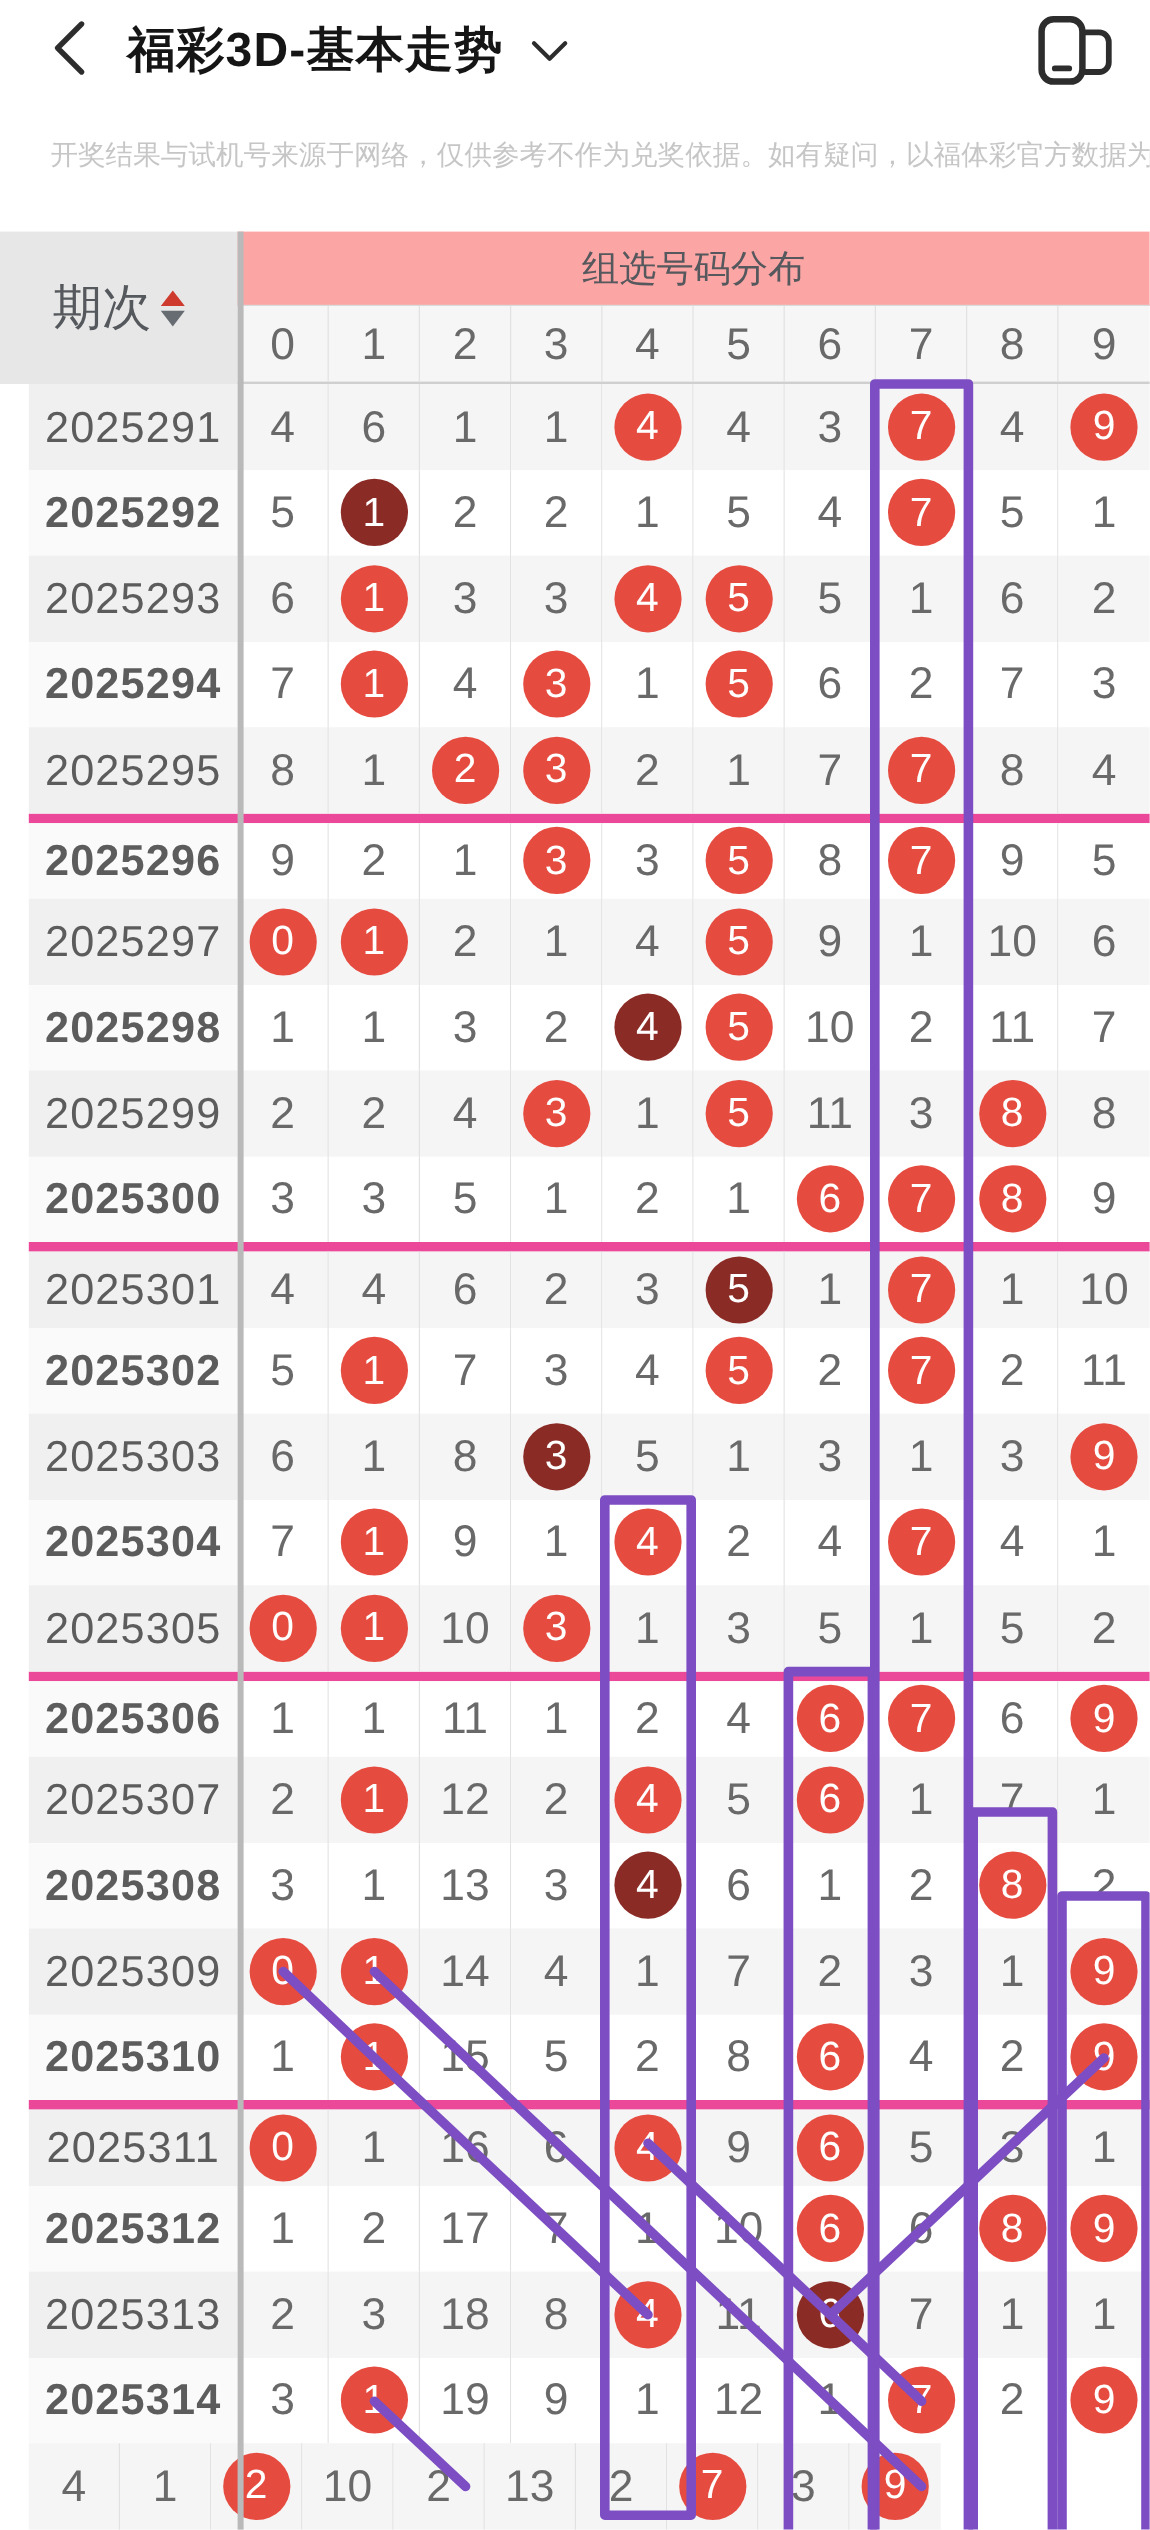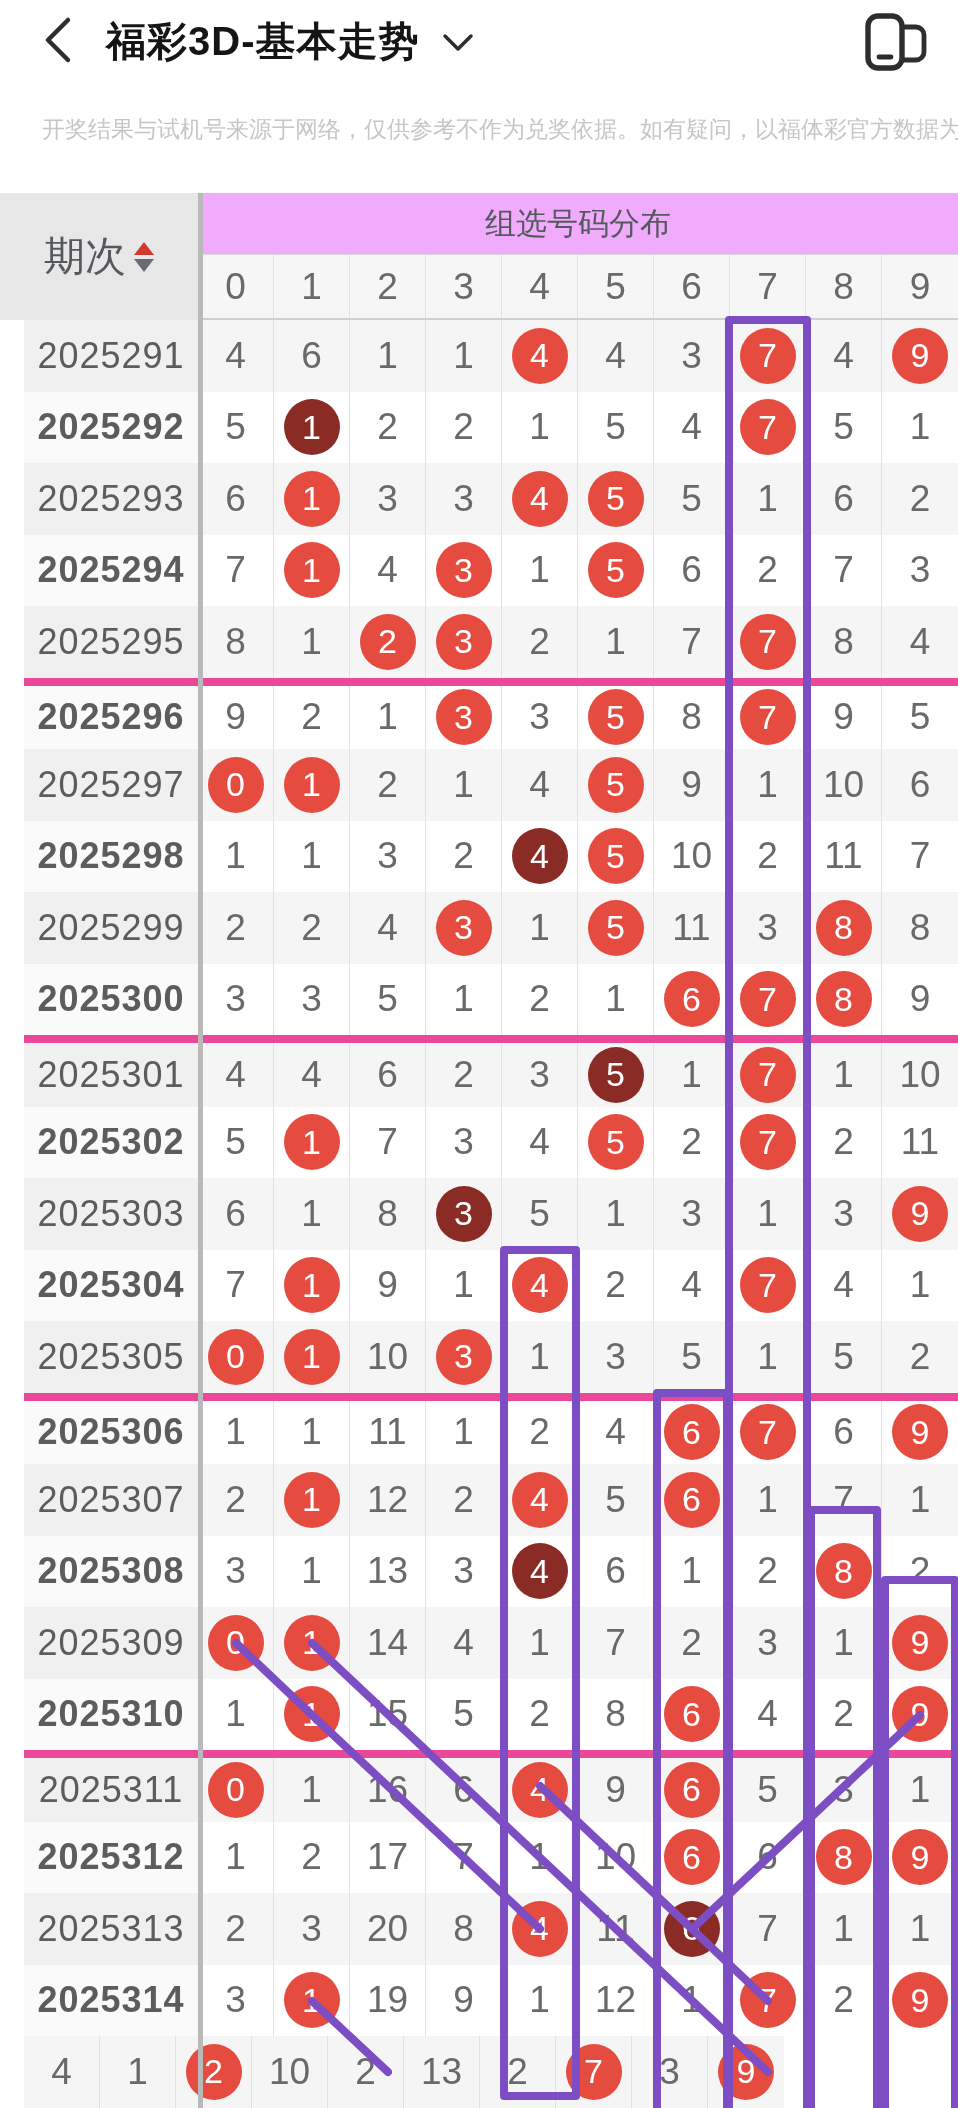--- a/index.html
+++ b/index.html
@@ -25,21 +25,21 @@
   .thead{display:flex;height:127px;}
   .period-hcell{
     width:198px;height:127px;background:#e7e7e7;display:flex;align-items:center;justify-content:center;
     font-size:41px;color:#55585c;box-sizing:border-box;
   }
   .sorticon{display:inline-flex;flex-direction:column;margin-left:8px;}
   .tri-up{width:0;height:0;border-left:10px solid transparent;border-right:10px solid transparent;border-bottom:13px solid #cf3a2e;margin-bottom:4px;}
   .tri-dn{width:0;height:0;border-left:10px solid transparent;border-right:10px solid transparent;border-top:13px solid #676c72;}
   .head-right{width:760px;display:flex;flex-direction:column;}
   .group-hcell{
-    height:62px;background:#f0abfc;display:flex;align-items:center;justify-content:center;
+    height:62px;background:#fca5a5;display:flex;align-items:center;justify-content:center;
     font-size:31px;color:#55585c;border-bottom:1px solid #d9d9d9;box-sizing:border-box;
   }
   .digit-hrow{height:65px;display:flex;background:#f6f6f6;border-bottom:2px solid #cfcfcf;box-sizing:border-box;}
   .hcell{color:#666;font-size:37px;}
   
   .tbody{display:block;margin-left:24px;}
   .trow{display:flex;height:71.5px;box-sizing:border-box;}
   .trow.grp{border-top:8px solid #ec4899;}
   .pcell{
     width:198px;display:flex;align-items:center;justify-content:center;
@@ -524,21 +524,21 @@
           <span class="ball r">8</span>
         </div>
         <div class="dcell">
           <span class="ball r">9</span>
         </div>
       </div>
       <div class="trow even">
         <div class="pcell">2025313</div>
         <div class="dcell">2</div>
         <div class="dcell">3</div>
-        <div class="dcell">20</div>
+        <div class="dcell">18</div>
         <div class="dcell">8</div>
         <div class="dcell">
           <span class="ball r">4</span>
         </div>
         <div class="dcell">11</div>
         <div class="dcell">
           <span class="ball d">6</span>
         </div>
         <div class="dcell">7</div>
         <div class="dcell">1</div>

